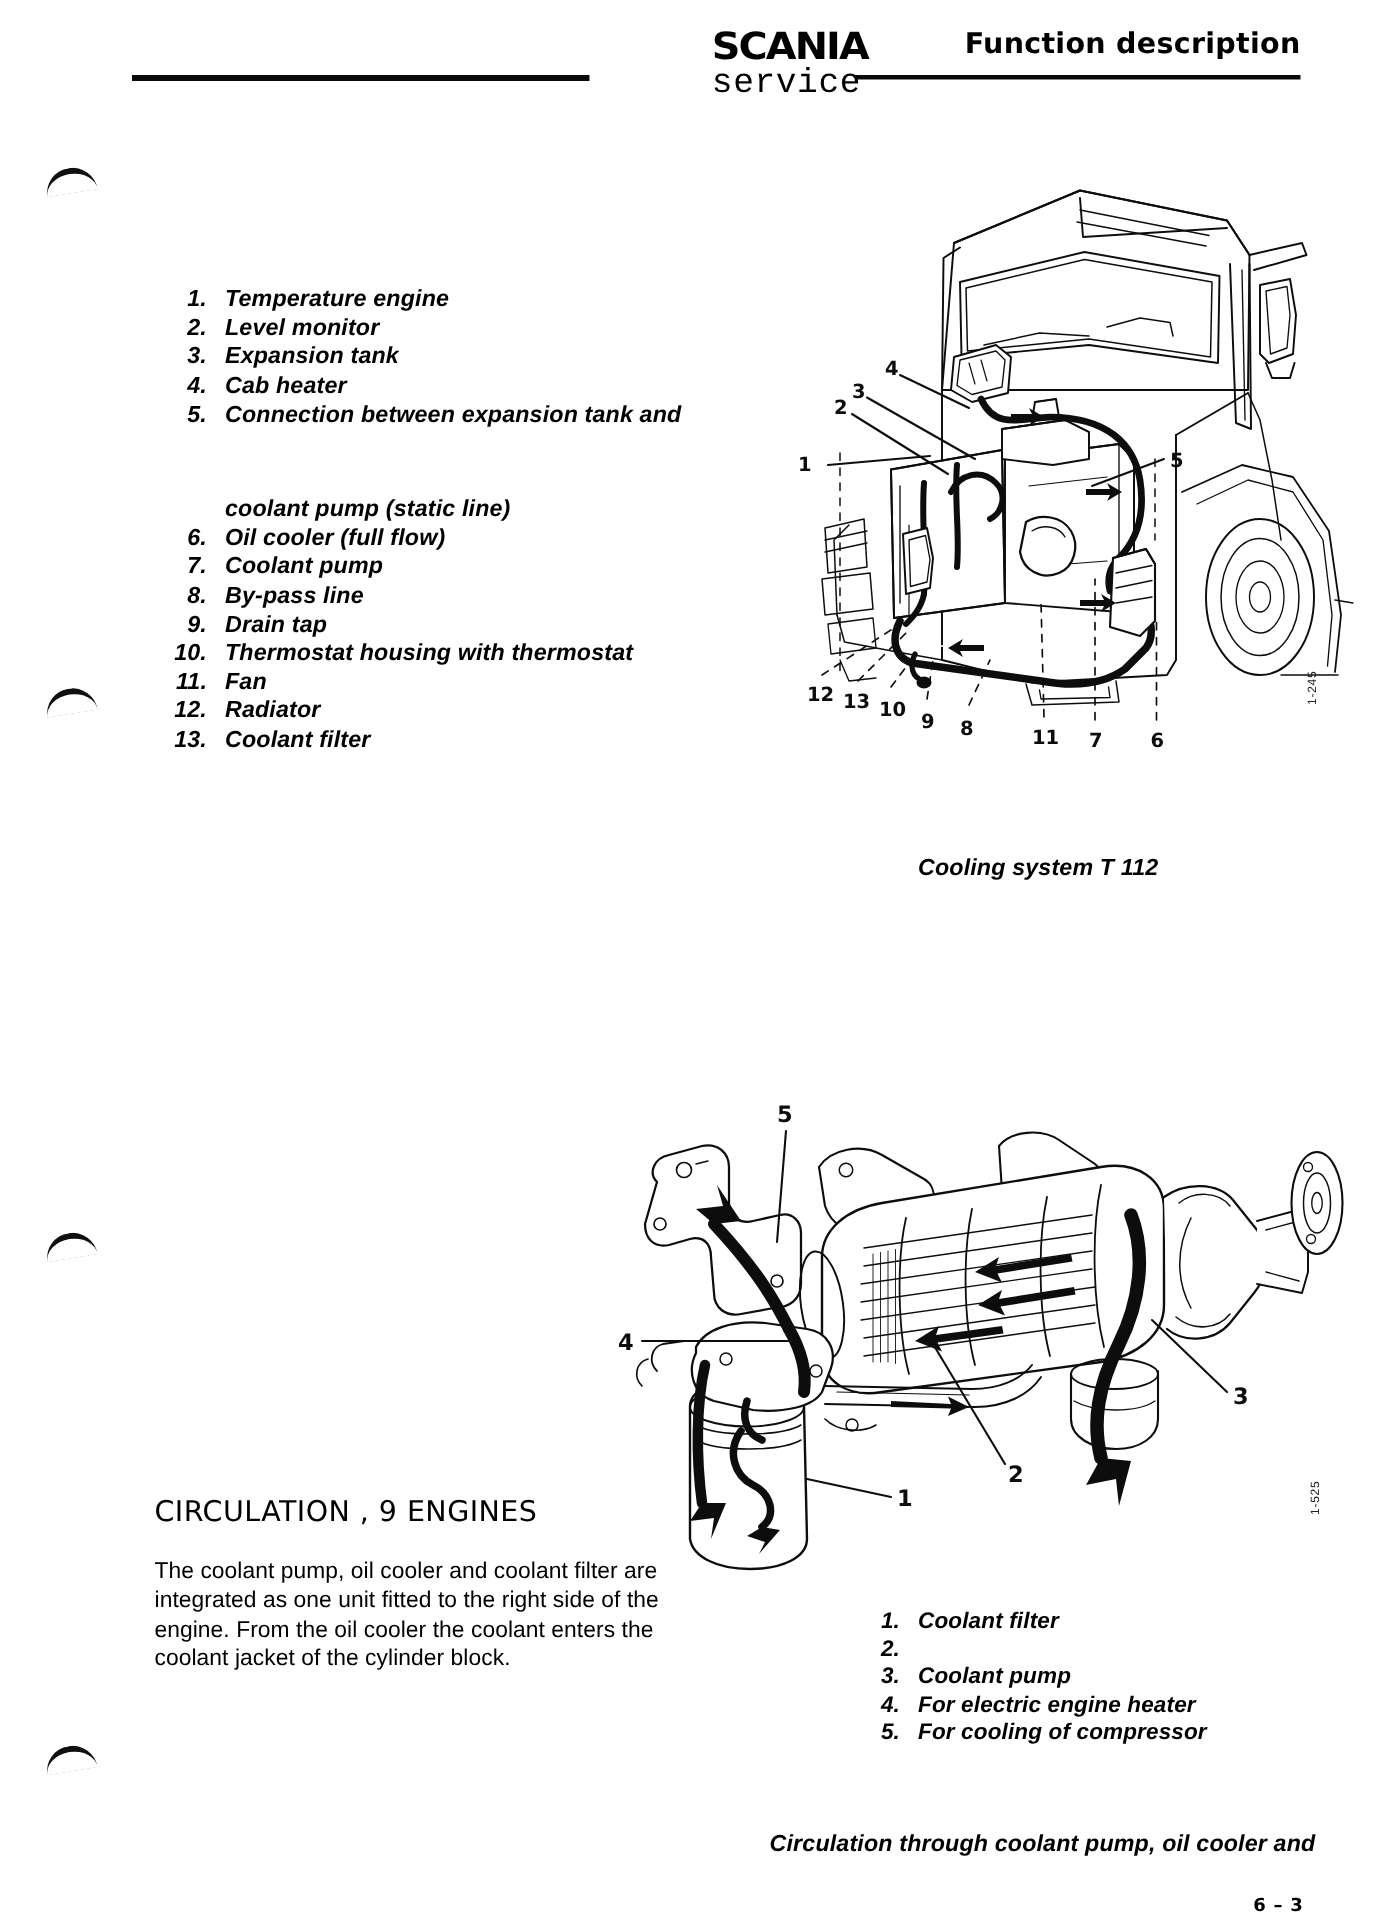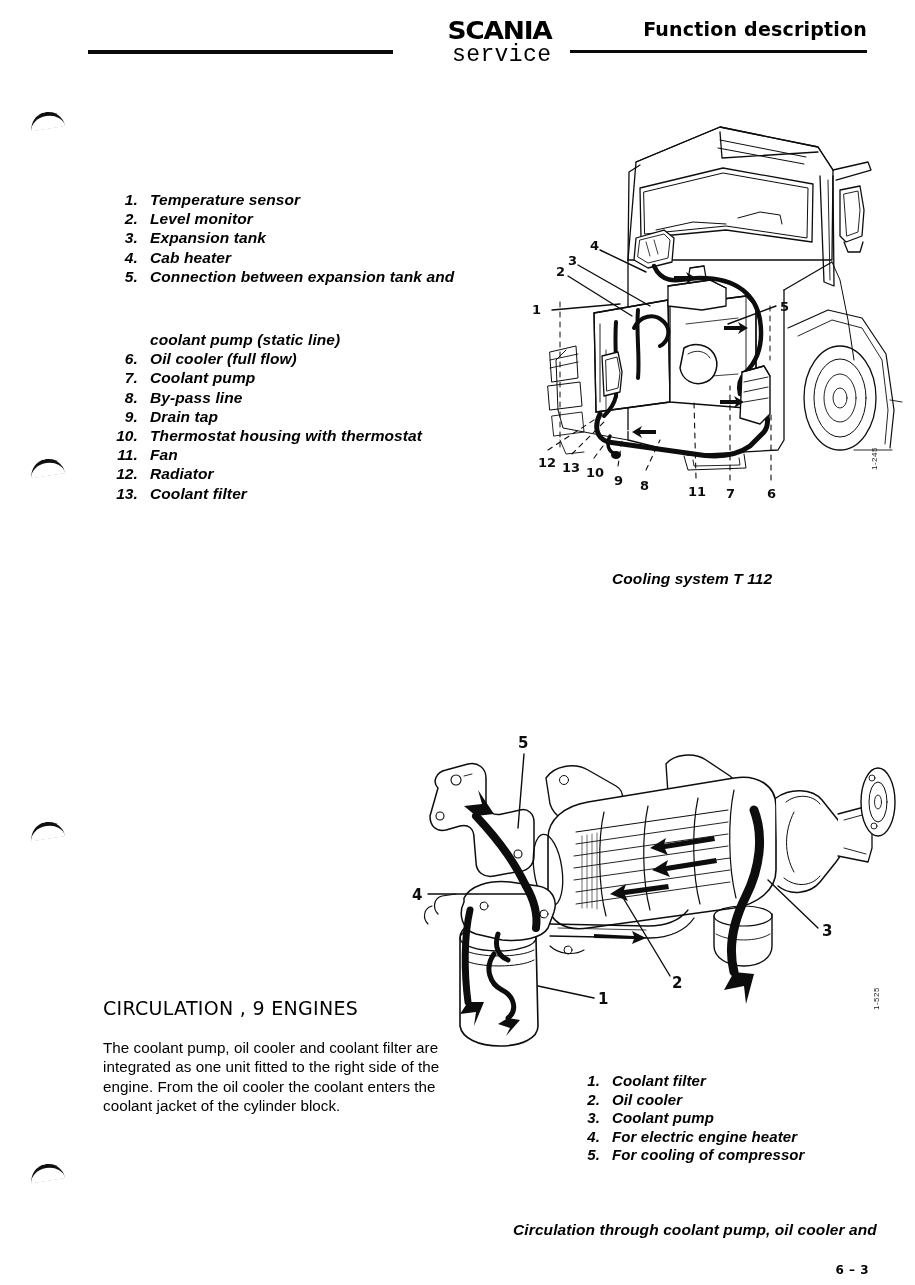--- a/index.html
+++ b/index.html
@@ -23,23 +23,23 @@
   #header { position: absolute; left: 0; top: 0; width: 915px; height: 80px; }
   .rule {
     position: absolute;
     background: #0a0a0a;
   }
   #rule-left  { left: 88px;  top: 50px; width: 305px; height: 4px; }
   #rule-right { left: 570px; top: 50px; width: 297px; height: 3px; }
 
   #brand {
     position: absolute;
-    left: 452px; top: 18px;
+    left: 424px; top: 18px;
     width: 150px;
-    text-align: left;
+    text-align: right;
   }
   #brand-name {
     font-family: "DejaVu Sans", sans-serif;
     font-weight: 900;
     font-size: 25px;
     letter-spacing: -1.2px;
     line-height: 26px;
     transform: scaleX(1.06);
     transform-origin: center;
   }
@@ -179,21 +179,21 @@
   </div>
 
   <div class="punch-arc" style="top:112px;"></div>
   <div class="punch-arc" style="top:459px;"></div>
   <div class="punch-arc" style="top:822px;"></div>
   <div class="punch-arc" style="top:1164px;"></div>
 
   <div class="legend" id="legend-top">
       <div class="legend-row">
         <span class="legend-num">1.</span>
-        <span class="legend-txt">Temperature sensor</span>
+        <span class="legend-txt">Temperature engine</span>
       </div>
       <div class="legend-row">
         <span class="legend-num">2.</span>
         <span class="legend-txt">Level monitor</span>
       </div>
       <div class="legend-row">
         <span class="legend-num">3.</span>
         <span class="legend-txt">Expansion tank</span>
       </div>
       <div class="legend-row">
@@ -528,21 +528,20 @@
   <div id="section-heading">CIRCULATION , 9 ENGINES</div>
   <div id="section-body">The coolant pump, oil cooler and coolant filter are integrated as one unit fitted to the right side of the engine. From the oil cooler the coolant enters the coolant jacket of the cylinder block.</div>
 
   <div class="legend" id="legend-bot">
       <div class="legend-row">
         <span class="legend-num">1.</span>
         <span class="legend-txt">Coolant filter</span>
       </div>
       <div class="legend-row">
         <span class="legend-num">2.</span>
-        <span class="legend-txt">Oil cooler</span>
       </div>
       <div class="legend-row">
         <span class="legend-num">3.</span>
         <span class="legend-txt">Coolant pump</span>
       </div>
       <div class="legend-row">
         <span class="legend-num">4.</span>
         <span class="legend-txt">For electric engine heater</span>
       </div>
       <div class="legend-row">

